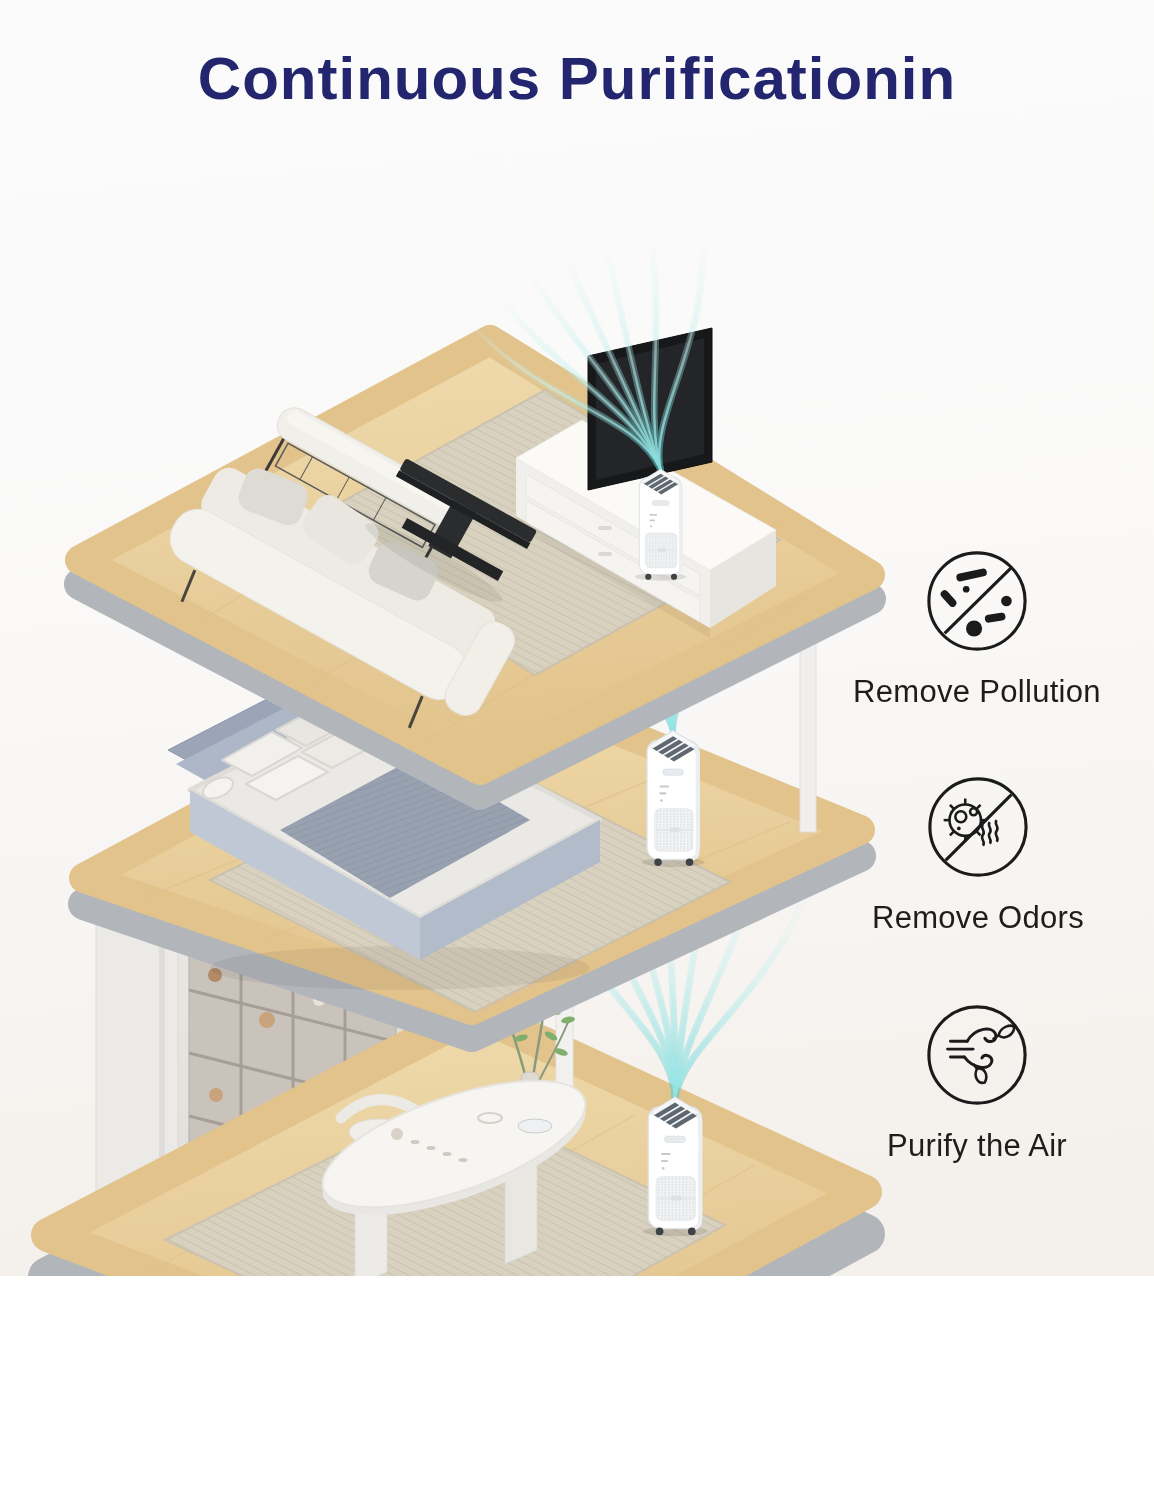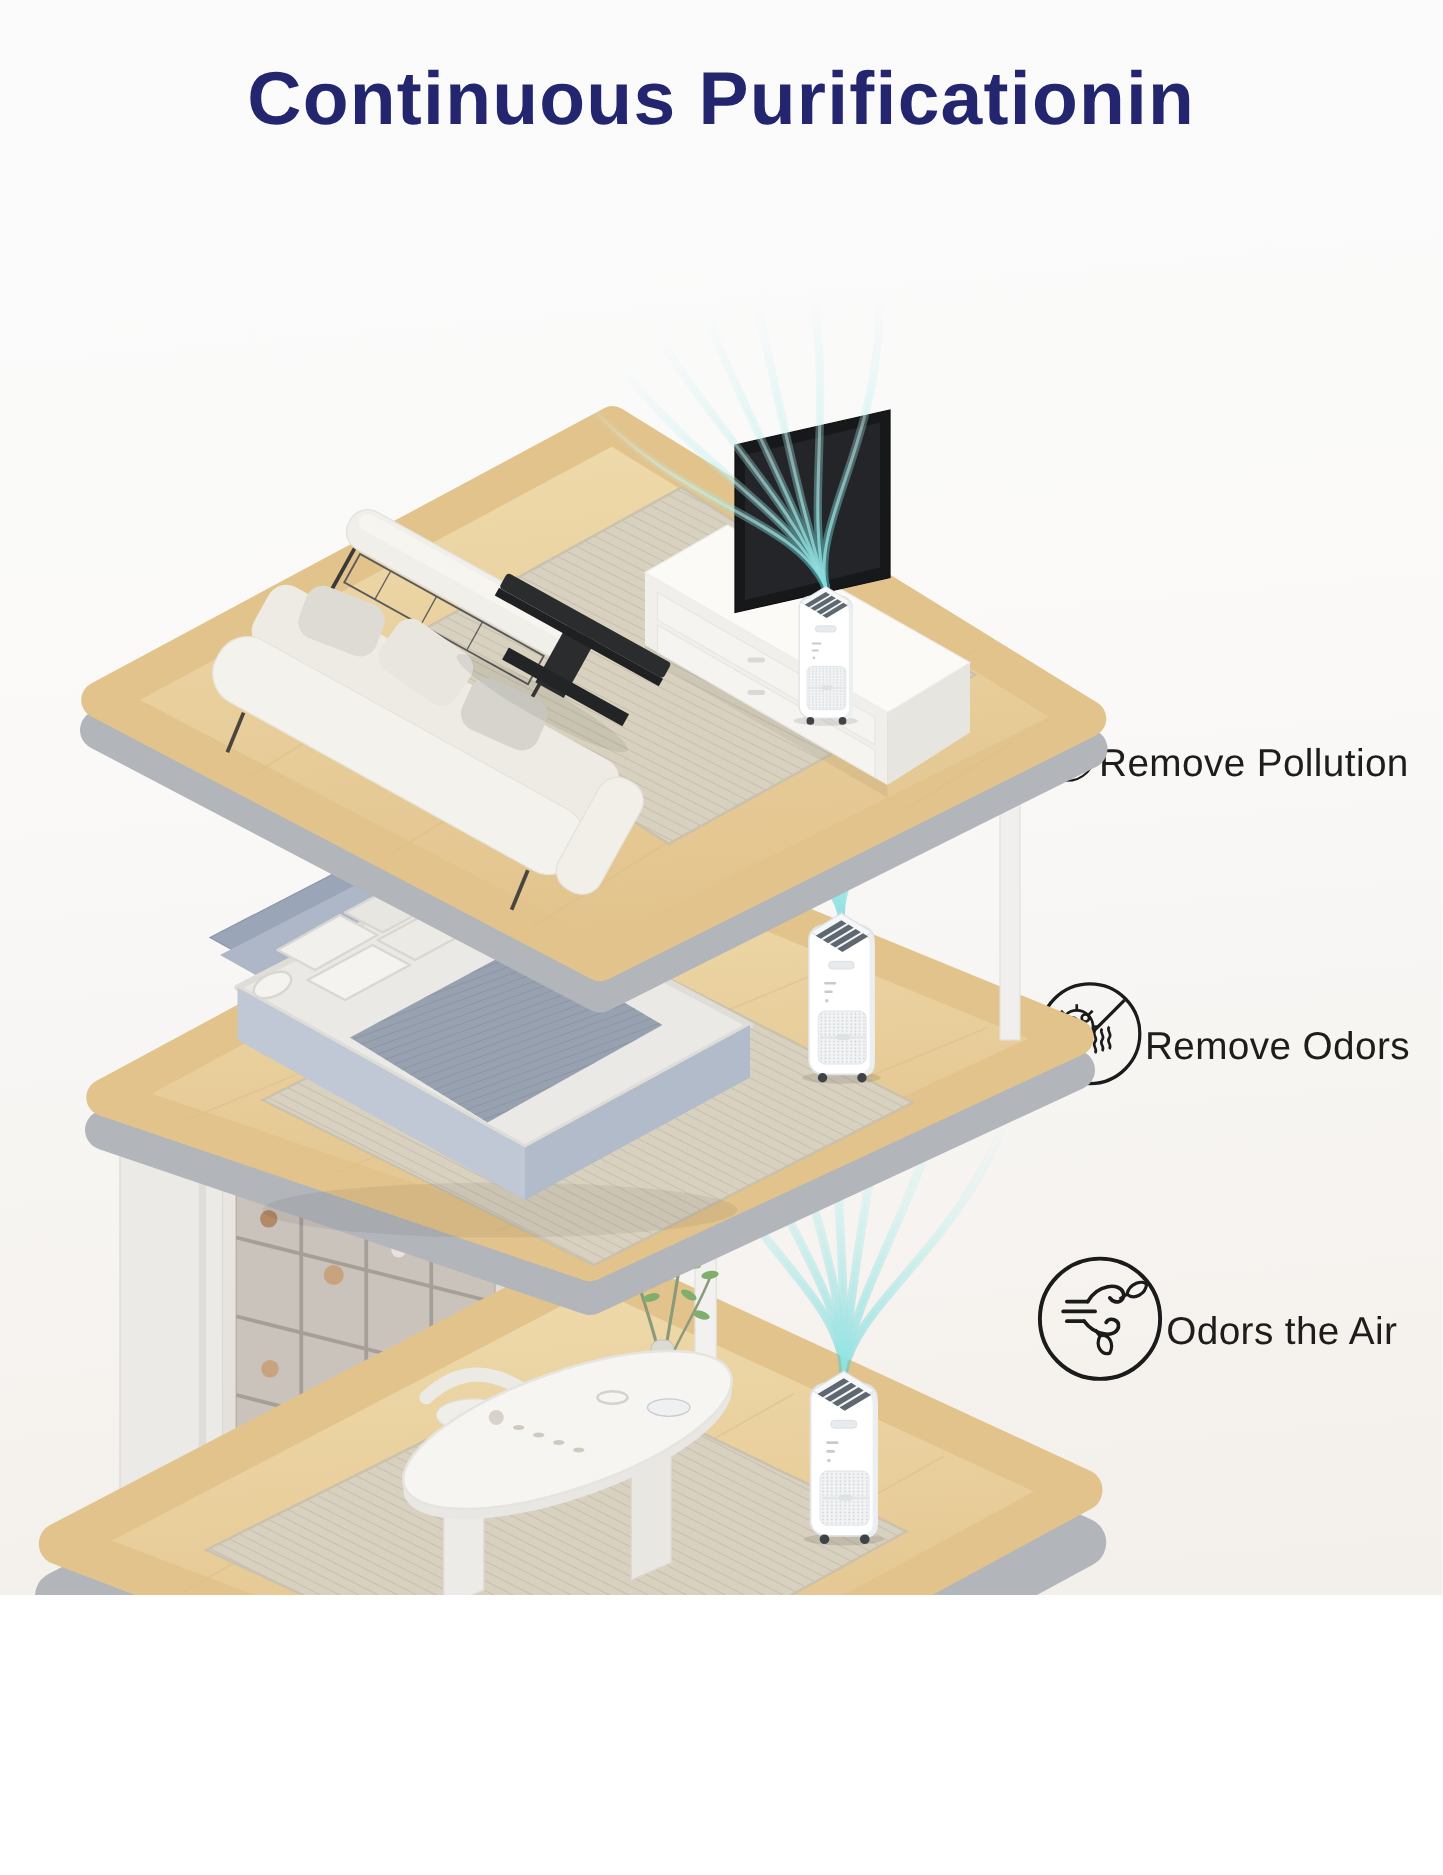--- a/index.html
+++ b/index.html
@@ -16,21 +16,21 @@
   .canvas{
     position:relative;width:1154px;height:1276px;overflow:hidden;
     background:linear-gradient(175deg,var(--background_top) 0%,#faf9f8 45%,var(--background_bottom) 100%);
   }
   .title{
     position:absolute;top:34px;left:0;width:100%;text-align:center;
     color:var(--title_text);font-weight:bold;font-size:60px;line-height:90px;letter-spacing:1px;
   }
   .scene{position:absolute;}
   .scene svg{overflow:visible;display:block}
-  .feature{position:absolute;width:300px;display:flex;flex-direction:row;align-items:center;}
+  .feature{position:absolute;width:300px;display:flex;flex-direction:column;align-items:center;}
   .feature .icon{width:106px;height:106px}
   .feature .flabel{
     margin-top:20px;font-size:31px;color:var(--label_text);letter-spacing:.3px;white-space:nowrap;
   }
   .f1{left:827px;top:548px}
   .f2{left:828px;top:774px}
   .f3{left:827px;top:1002px}
 </style>
 </head>
 <body>
@@ -399,16 +399,16 @@
         <path d="M44,40 C52,26 70,24 73,33 C75,40 66,43 62,37"></path>
         <path d="M41,56 C50,68 66,70 69,61 C70,55 62,52 59,57"></path>
       </g>
       <g fill="none" style="stroke:var(--icon_stroke)" stroke-width="2.6" stroke-linejoin="round">
         <path d="M76,34 C78,25 89,22 92,26 C91,34 82,39 76,34 Z"></path>
         <path d="M76,34 L70,38"></path>
         <path d="M54,68 C50,76 55,84 62,82 C66,74 61,66 54,68 Z"></path>
         <path d="M54,68 L50,63"></path>
       </g>
     </svg>
-    <div class="flabel">Odors the Air</div>
+    <div class="flabel">Purify the Air</div>
   </div>
 
 </div>
 
 </body></html>

